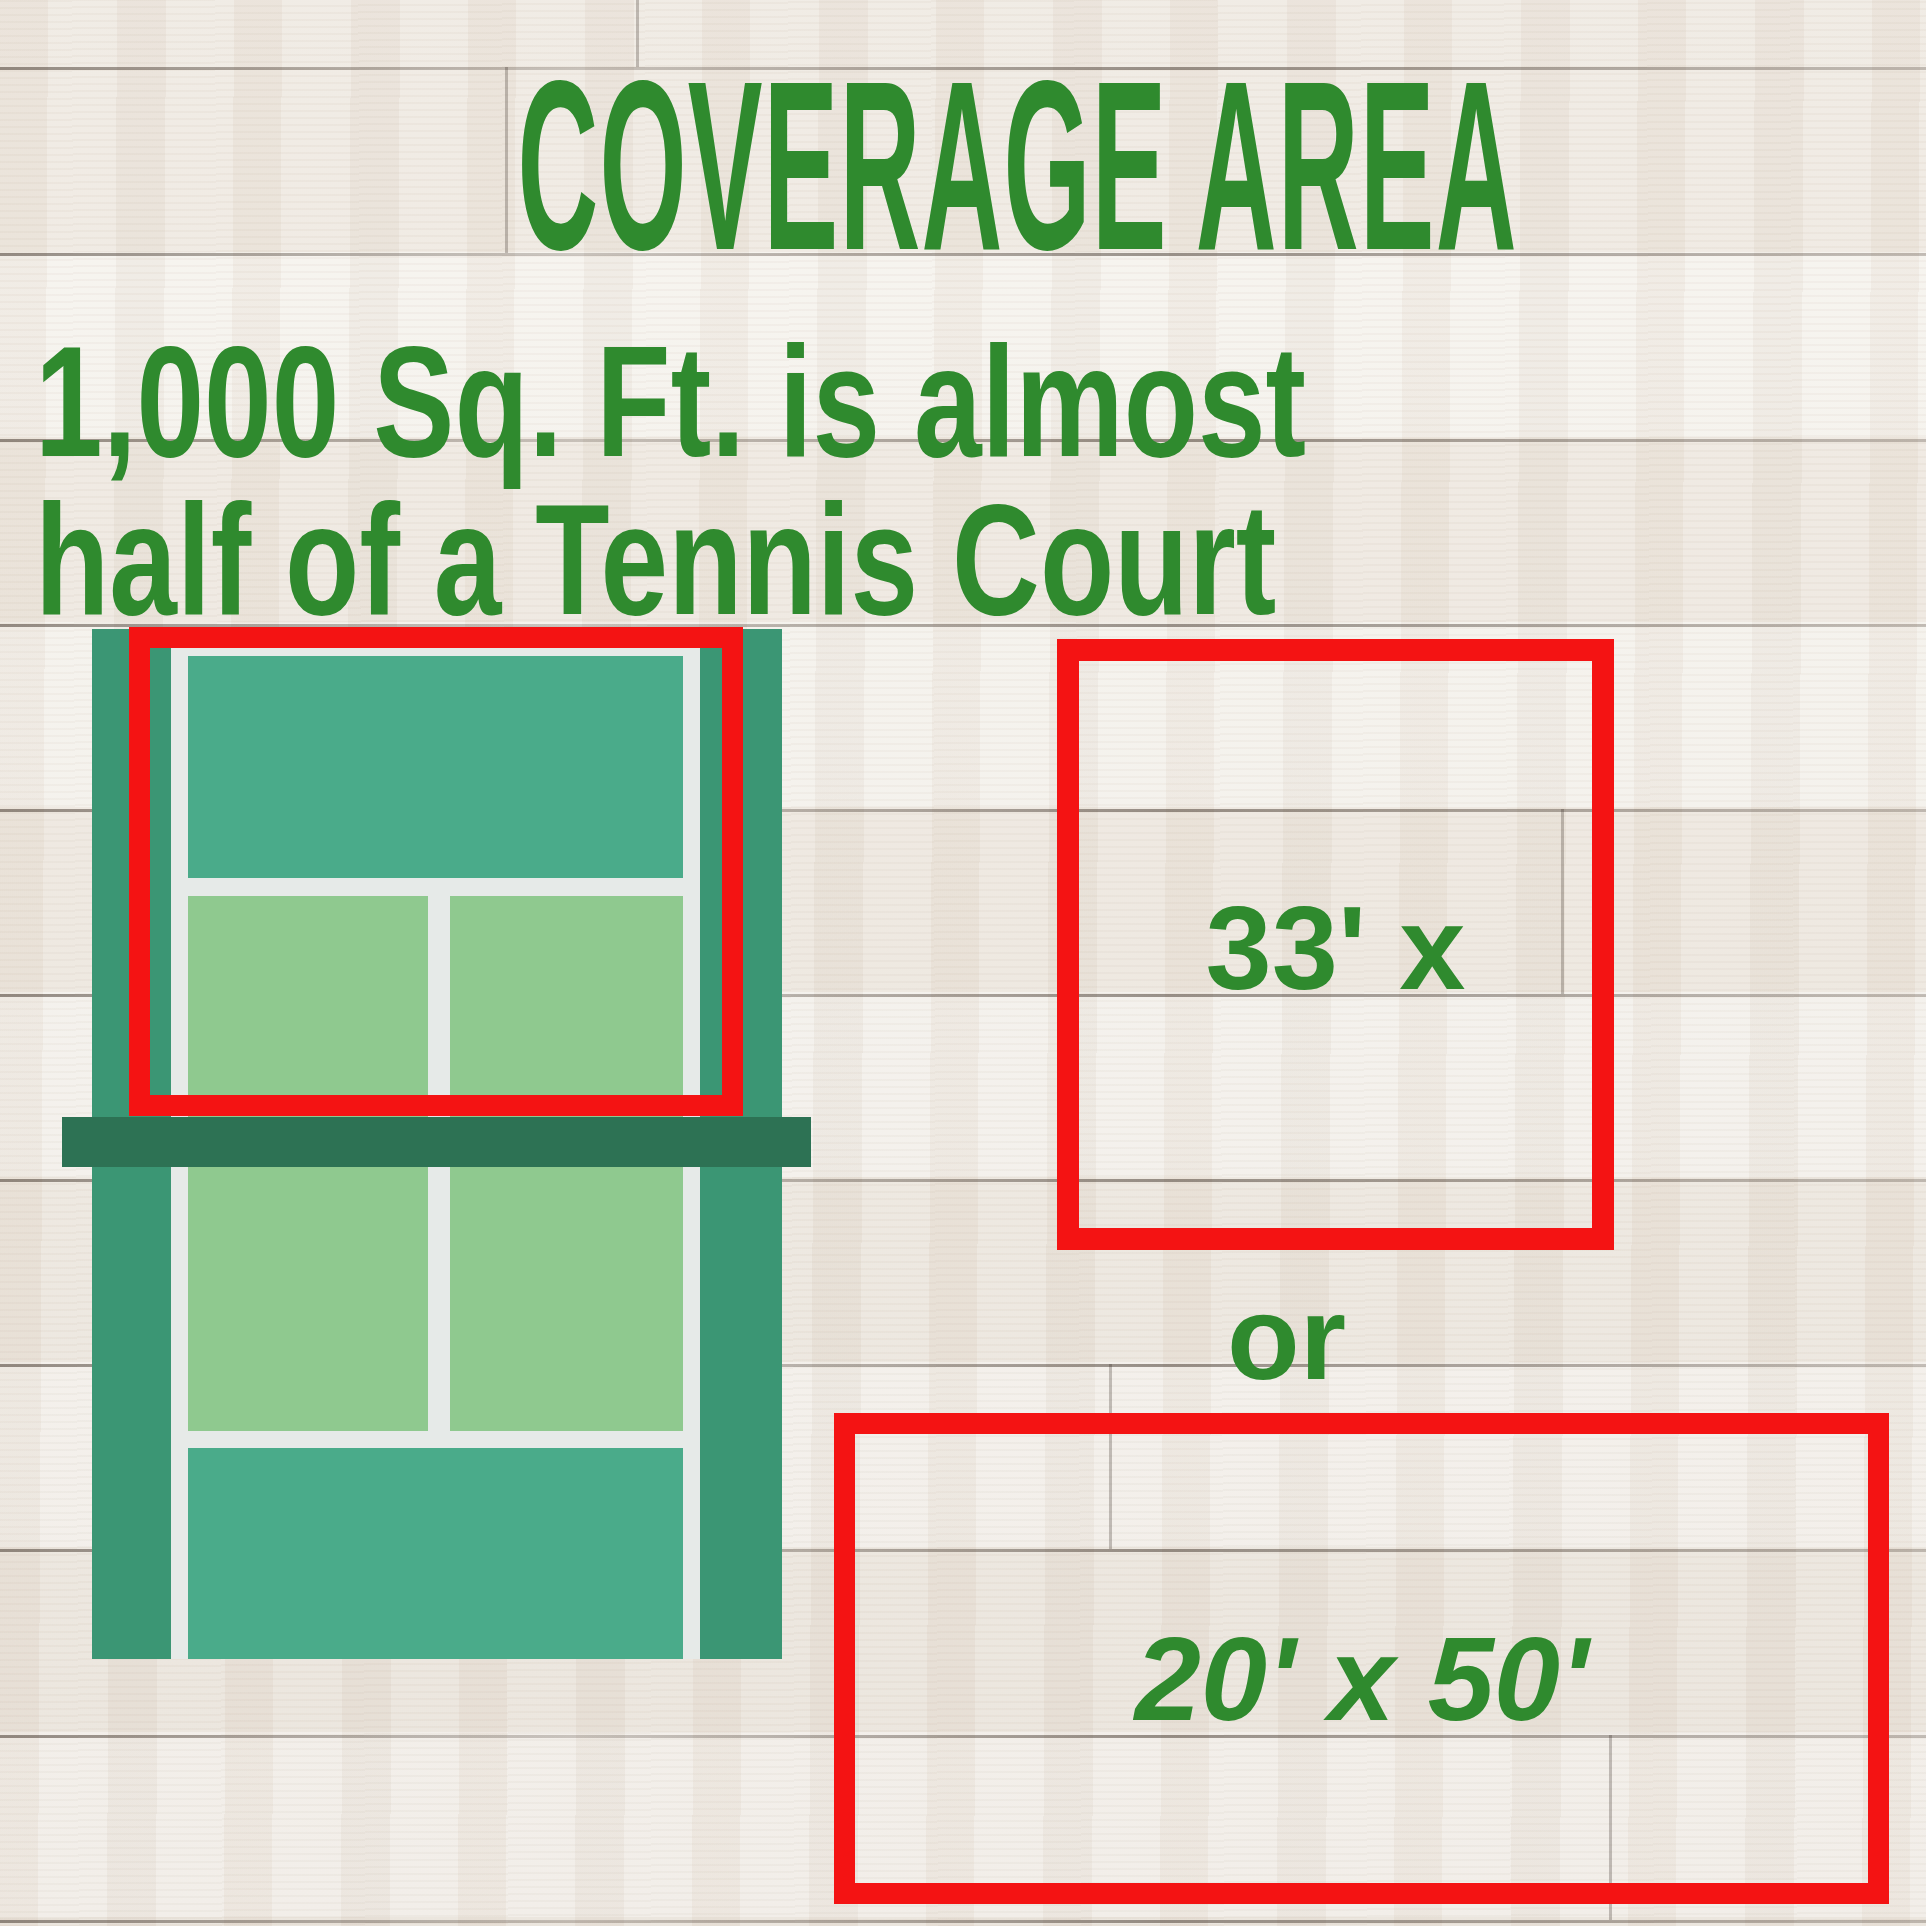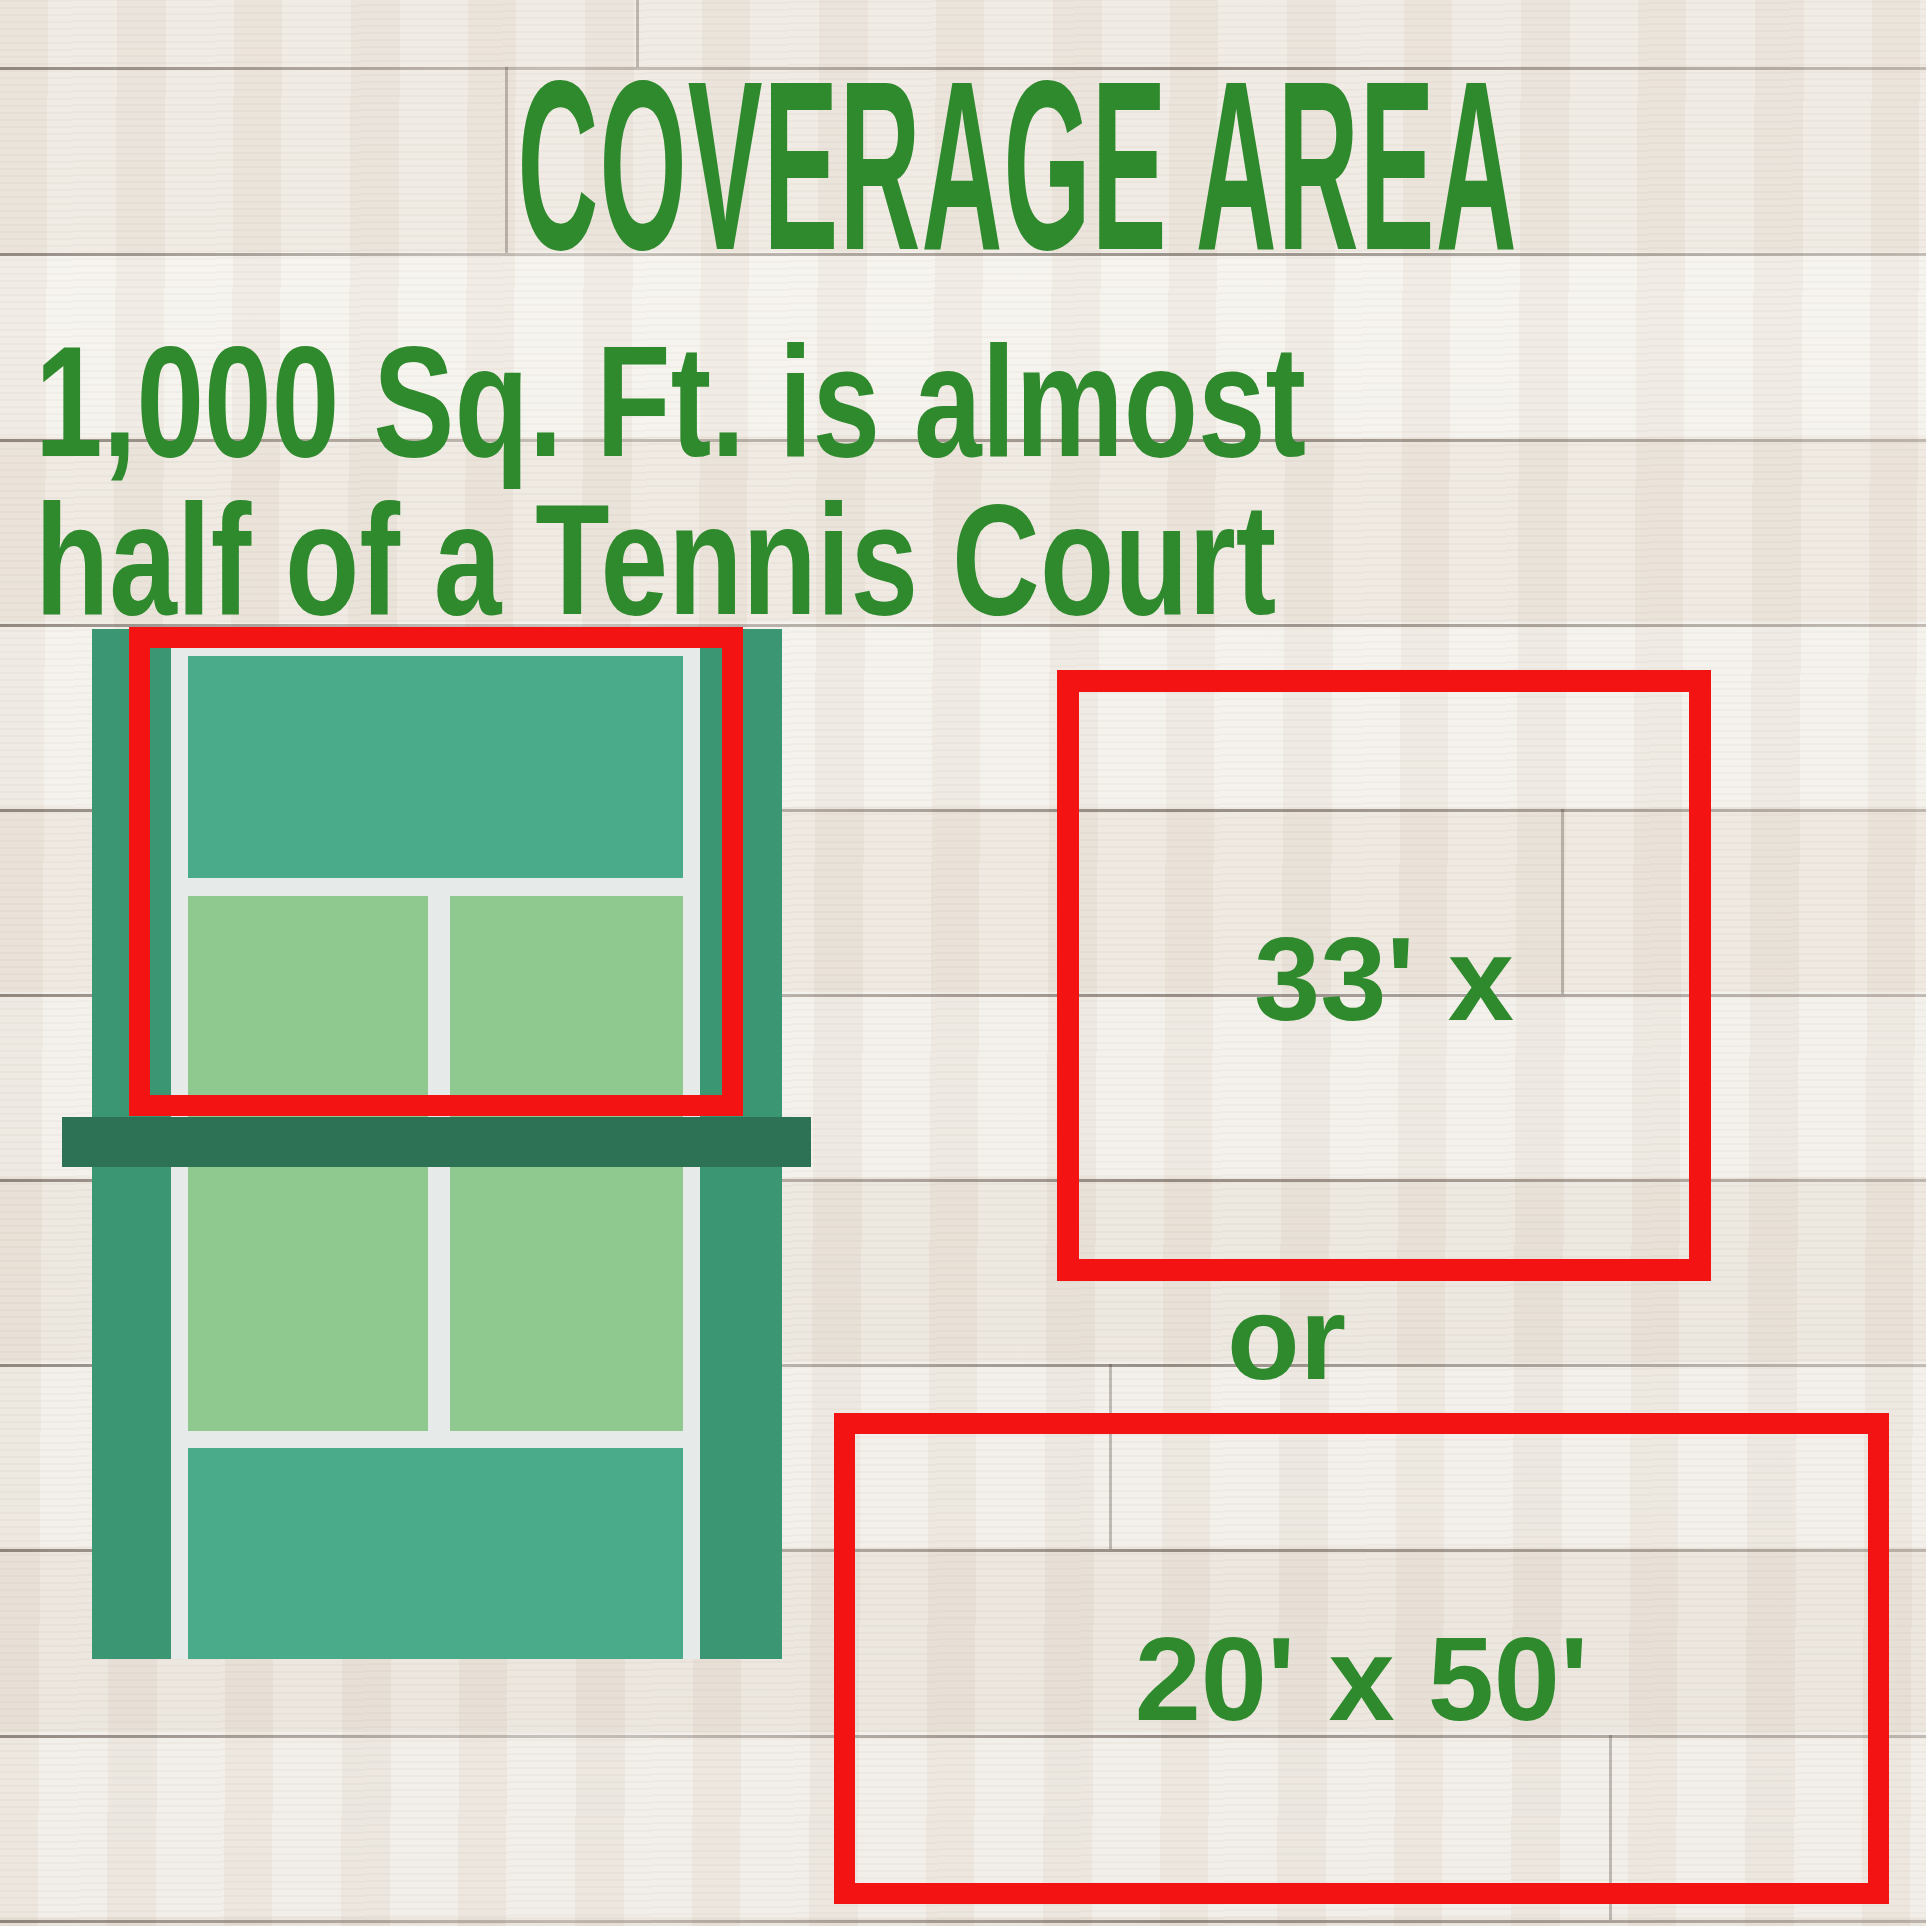--- a/index.html
+++ b/index.html
@@ -38,22 +38,22 @@
   .sbox{position:absolute;background:var(--service-box,#8fc98f);}
   .sbox.tl{left:0;top:267px;width:240px;height:221px;}
   .sbox.tr{left:262px;top:267px;width:233px;height:221px;}
   .sbox.bl{left:0;top:538px;width:240px;height:264px;}
   .sbox.br{left:262px;top:538px;width:233px;height:264px;}
   .net{position:absolute;left:-30px;top:488px;width:749px;height:50px;background:var(--net-green,#2d7254);}
 
   
   .red-frame{position:absolute;box-sizing:border-box;border:22px solid var(--outline-red,#f41313);background:transparent;}
   .court-highlight{left:129px;top:627px;width:614px;height:489px;border-width:21px;}
-  .square-outline{left:1057px;top:639px;width:654px;height:611px;margin-top:31px;}
-  .rect-outline{left:834px;top:1413px;width:1055px;height:491px;border-width:21px;}
+  .square-outline{left:1057px;top:639px;width:557px;height:611px;}
+  .rect-outline{left:834px;top:1413px;width:1055px;height:491px;border-width:21px;font-style:italic;}
 
   
   .dim-label{position:absolute;left:0;right:0;text-align:center;font-weight:700;
     color:var(--text-green,#2f8a2e);font-size:119px;}
   .square-outline .dim-label{top:208px;line-height:158px;}
   .rect-outline .dim-label{top:185px;line-height:119px;}
   .or-label{position:absolute;left:1227px;top:1278px;width:297px;text-align:left;
     font-weight:700;font-size:119px;line-height:119px;color:var(--text-green,#2f8a2e);}
 </style>
 </head>

